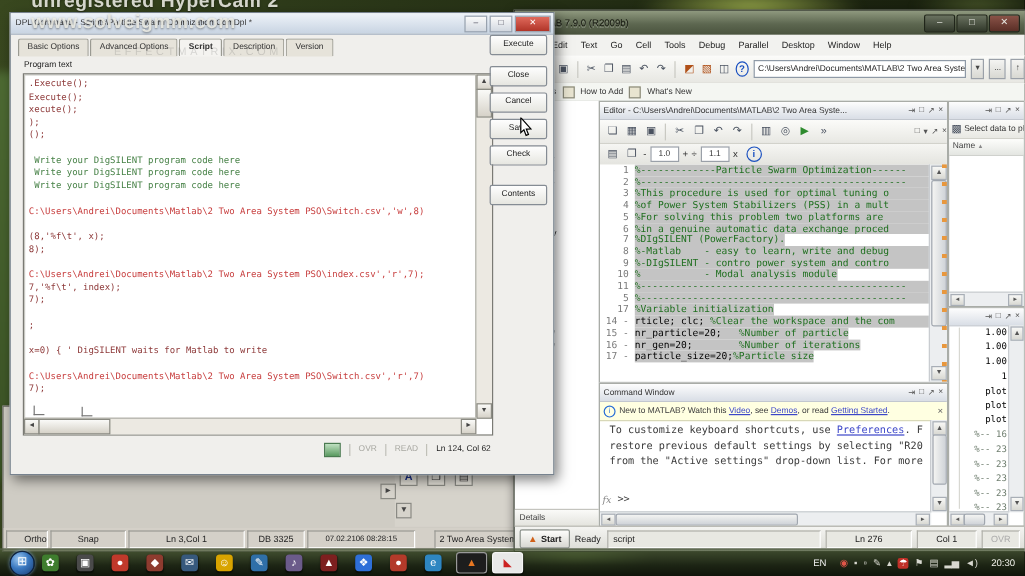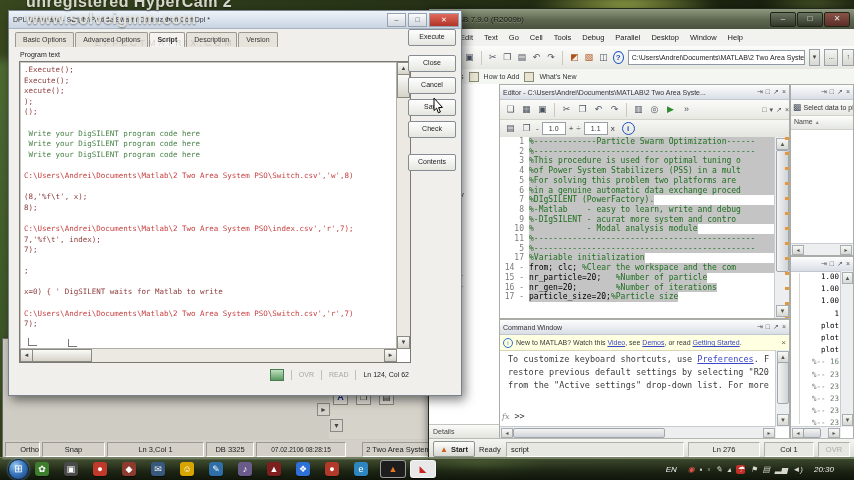--- a/index.html
+++ b/index.html
@@ -147,21 +147,21 @@
   .wm2{position:absolute;left:26px;top:10px;z-index:50;font-size:16px;font-weight:bold;color:rgba(238,238,230,.88);text-shadow:0 1px 2px rgba(0,0,0,.45);letter-spacing:.5px;}
   .wm3{position:absolute;left:95px;top:38px;z-index:50;font-size:9px;letter-spacing:3px;color:rgba(90,90,90,.2);}
 
   
   .taskbar{position:absolute;left:0;right:0;bottom:0;height:22px;z-index:60;background:linear-gradient(rgba(80,95,60,.72),rgba(28,36,20,.94) 60%,rgba(15,20,10,.95));border-top:1px solid rgba(205,225,175,.5);display:flex;align-items:center;}
   .orb{width:19px;height:19px;margin:0 6px 0 8px;border-radius:50%;background:radial-gradient(circle at 35% 30%,#9cc8f0,#3a78c0 45%,#1a3c70);border:1px solid #0e2240;color:#fff;font-size:10px;line-height:18px;text-align:center;box-shadow:0 0 3px rgba(140,190,255,.7);}
   .tbicons{display:flex;gap:15px;align-items:center;}
   .tkicon{display:inline-block;width:14px;height:14px;border-radius:3px;color:#fff;font-size:9px;line-height:14px;text-align:center;box-shadow:0 1px 1px rgba(0,0,0,.5);}
   .tkactive{display:flex;gap:4px;margin-left:12px;}
   .tkactive .tkicon{width:24px;height:16px;line-height:16px;border:1px solid rgba(255,255,255,.55);background-clip:padding-box;}
-  .tray{margin-left:auto;display:flex;align-items:center;gap:5px;padding-right:20px;color:#ddd;font-style:italic;}
+  .tray{margin-left:auto;display:flex;align-items:center;gap:5px;padding-right:8px;color:#ddd;}
   .tray-lang{font-size:8px;color:#eee;margin-right:6px;}
   .trayicon{font-size:8px;color:#d8d8d0;}
   .trayicon.red{color:#e05548;}
   .trayicon.redbg{background:#c03028;color:#fff;border-radius:2px;padding:0 1px;}
   .tray-clock{font-size:8px;color:#f0f0ea;margin-left:6px;}
 </style>
 </head>
 <body>
 
 <div class="screen">
@@ -308,26 +308,26 @@
         </div>
         <div class="ed-code">
             <div class="ed-line"><span class="ed-ln">1</span><span class="ed-hl full"><span class="sg-cmt">%-------------Particle Swarm Optimization------</span></span></div>
             <div class="ed-line"><span class="ed-ln">2</span><span class="ed-hl full"><span class="sg-cmt">%----------------------------------------------</span></span></div>
             <div class="ed-line"><span class="ed-ln">3</span><span class="ed-hl full"><span class="sg-cmt">%This procedure is used for optimal tuning o</span></span></div>
             <div class="ed-line"><span class="ed-ln">4</span><span class="ed-hl full"><span class="sg-cmt">%of Power System Stabilizers (PSS) in a mult</span></span></div>
             <div class="ed-line"><span class="ed-ln">5</span><span class="ed-hl full"><span class="sg-cmt">%For solving this problem two platforms are </span></span></div>
             <div class="ed-line"><span class="ed-ln">6</span><span class="ed-hl full"><span class="sg-cmt">%in a genuine automatic data exchange proced</span></span></div>
             <div class="ed-line"><span class="ed-ln">7</span><span class="ed-hl"><span class="sg-cmt">%DIgSILENT (PowerFactory).</span></span></div>
             <div class="ed-line"><span class="ed-ln">8</span><span class="ed-hl full"><span class="sg-cmt">%-Matlab    - easy to learn, write and debug</span></span></div>
-            <div class="ed-line"><span class="ed-ln">9</span><span class="ed-hl full"><span class="sg-cmt">%-DIgSILENT - acurat more system and contro</span></span></div>
+            <div class="ed-line"><span class="ed-ln">9</span><span class="ed-hl full"><span class="sg-cmt">%-DIgSILENT - contro power system and contro</span></span></div>
             <div class="ed-line"><span class="ed-ln">10</span><span class="ed-hl"><span class="sg-cmt">%           - Modal analysis module</span></span></div>
             <div class="ed-line"><span class="ed-ln">11</span><span class="ed-hl full"><span class="sg-cmt">%----------------------------------------------</span></span></div>
             <div class="ed-line"><span class="ed-ln">5</span><span class="ed-hl full"><span class="sg-cmt">%----------------------------------------------</span></span></div>
             <div class="ed-line"><span class="ed-ln">17</span><span class="ed-hl"><span class="sg-cmt">%Variable initialization</span></span></div>
-            <div class="ed-line"><span class="ed-ln">14 -</span><span class="ed-hl full"><span class="sg-code">from; clc; </span><span class="sg-cmt">%Clear the workspace and the com</span></span></div>
+            <div class="ed-line"><span class="ed-ln">14 -</span><span class="ed-hl full"><span class="sg-code">rticle; clc; </span><span class="sg-cmt">%Clear the workspace and the com</span></span></div>
             <div class="ed-line"><span class="ed-ln">15 -</span><span class="ed-hl"><span class="sg-code">nr_particle=20;   </span><span class="sg-cmt">%Number of particle</span></span></div>
             <div class="ed-line"><span class="ed-ln">16 -</span><span class="ed-hl"><span class="sg-code">nr_gen=20;        </span><span class="sg-cmt">%Number of iterations</span></span></div>
             <div class="ed-line"><span class="ed-ln">17 -</span><span class="ed-hl"><span class="sg-code">particle_size=20;</span><span class="sg-cmt">%Particle size</span></span></div>
           </div>
         <div class="ed-scroll">
           <span class="sbarrow" style="top:1px">▲</span>
           <span class="sbthumb" style="top:13px;height:120px"></span>
           <span class="sbarrow" style="bottom:1px">▼</span>
         </div>
         <div class="ed-marks"></div>

